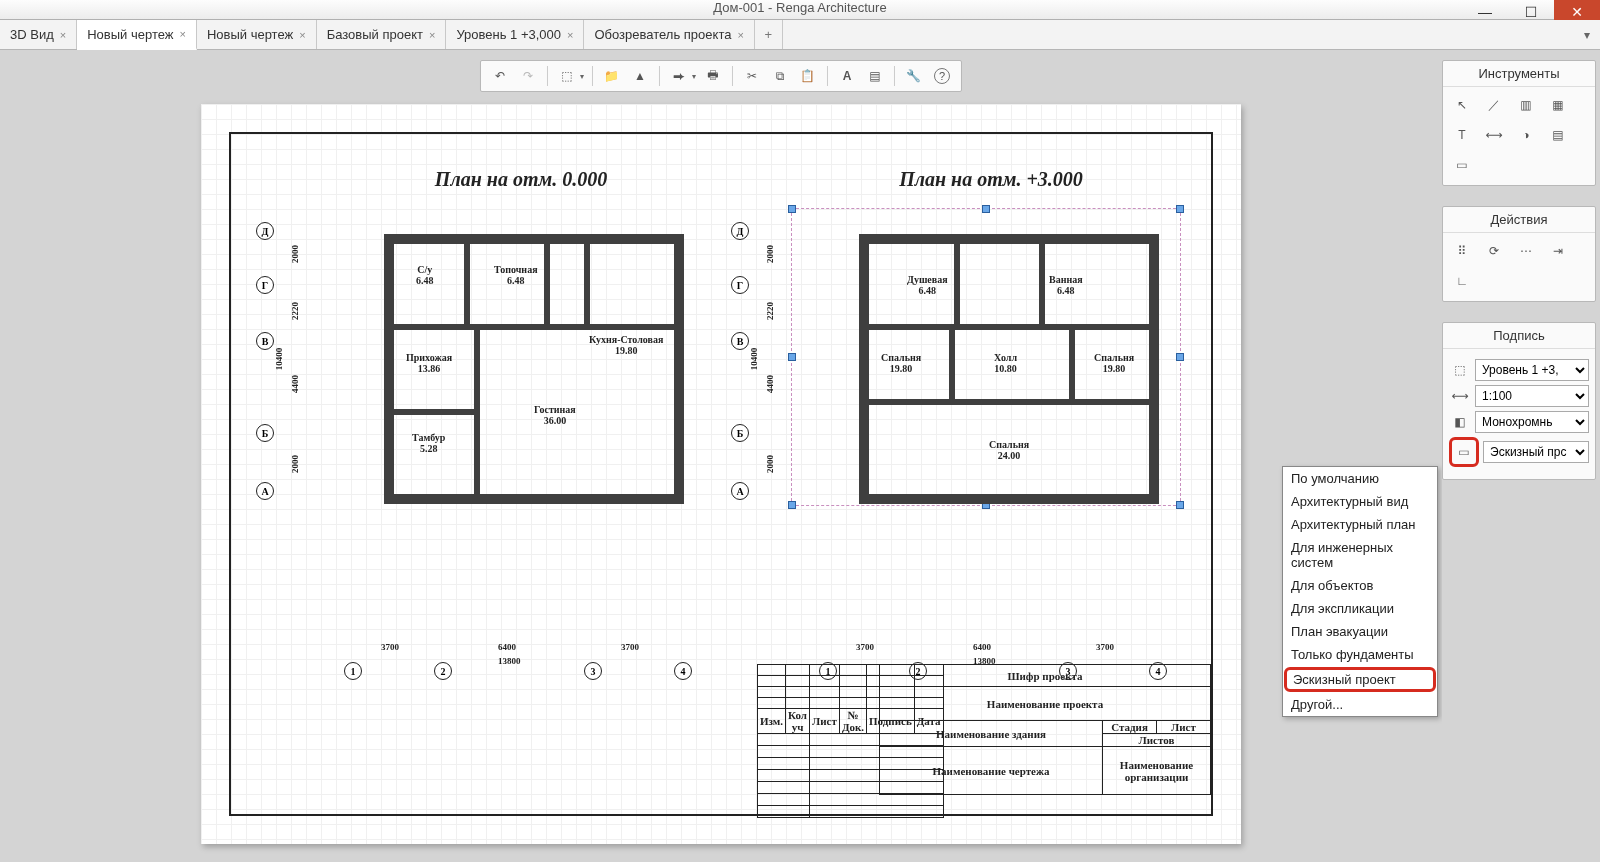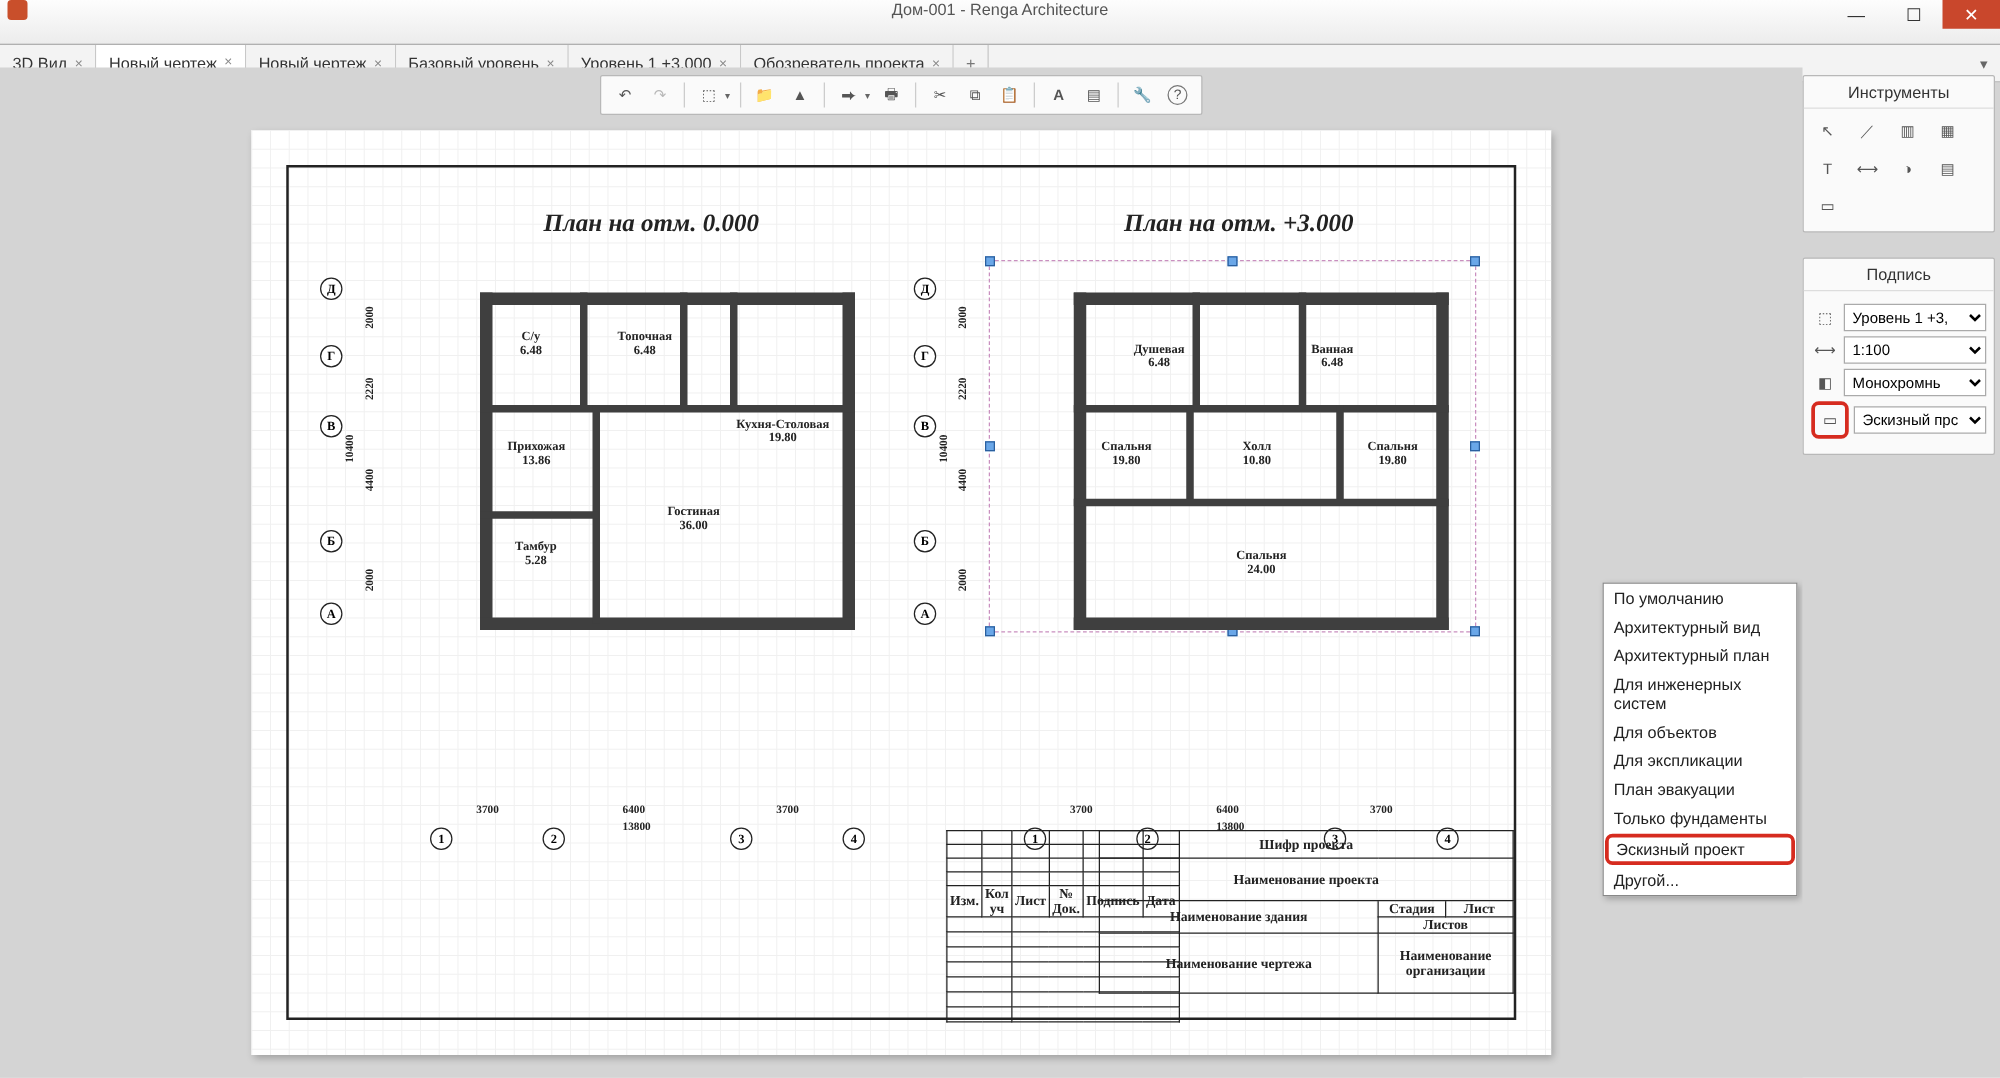--- a/index.html
+++ b/index.html
@@ -1,19 +1,19 @@
 <!DOCTYPE html>
 <html><head>
 <meta charset="utf-8">
 <style>
   * { margin: 0; padding: 0; box-sizing: border-box; }
   html, body { width: 1600px; height: 862px; font-family: "Segoe UI", Tahoma, sans-serif; font-size: 12px; background: #d4d4d4; overflow: hidden; }
 
   
-  .title-bar { height: 36px; background: linear-gradient(#fdfdfd,#ececec); border-bottom: 1px solid #b0b0b0; display: flex; align-items: flex-start; position: relative; }
+  .title-bar { height: 20px; background: linear-gradient(#fdfdfd,#ececec); border-bottom: 1px solid #b0b0b0; display: flex; align-items: flex-end; position: relative; flex-direction: column; }
   .title-bar .app-icon { width: 16px; height: 16px; margin: 0 6px; background:#c94f2b; border-radius:3px; position:relative; display:inline-block; }
   .title-bar .title-text { position:absolute; left:50%; transform:translateX(-50%); color:#555; font-size:13px; }
   .title-bar .win-btns { margin-left:auto; display:flex; }
   .title-bar .win-btn { width: 46px; height:23px; display:flex; align-items:center; justify-content:center; font-size:14px; color:#333; }
   .title-bar .win-btn.close { background:#c9472c; color:#fff; }
 
   
   .tabs-row { height: 30px; background:#f3f3f3; border-bottom:1px solid #b5b5b5; display:flex; align-items:stretch; position:relative; }
   .tab { padding: 0 10px; display:flex; align-items:center; gap:6px; border-right:1px solid #c8c8c8; font-size:13px; color:#333; background:#f3f3f3; cursor:pointer; }
   .tab.active { background:#fff; border-bottom:2px solid #fff; margin-bottom:-1px; }
@@ -100,21 +100,21 @@
     </div>
   <div class="tab active">
       <span>Новый чертеж</span>
       <span class="x">×</span>
     </div>
   <div class="tab">
       <span>Новый чертеж</span>
       <span class="x">×</span>
     </div>
   <div class="tab">
-      <span>Базовый уровень</span>
+      <span>Базовый проект</span>
       <span class="x">×</span>
     </div>
   <div class="tab">
       <span>Уровень 1 +3,000</span>
       <span class="x">×</span>
     </div>
   <div class="tab">
       <span>Обозреватель проекта</span>
       <span class="x">×</span>
     </div>
@@ -384,20 +384,30 @@
         <div class="tool-ic">▥</div>
         <div class="tool-ic">▦</div>
         <div class="tool-ic">T</div>
         <div class="tool-ic">⟷</div>
         <div class="tool-ic">◑</div>
         <div class="tool-ic">▤</div>
         <div class="tool-ic">▭</div>
       </div>
     </div>
 
+    <div class="panel">
+      <div class="panel-title">Действия</div>
+      <div class="panel-body">
+        <div class="tool-ic">⠿</div>
+        <div class="tool-ic">⟳</div>
+        <div class="tool-ic">⋯</div>
+        <div class="tool-ic">⇥</div>
+        <div class="tool-ic">∟</div>
+      </div>
+    </div>
 
     <div class="panel">
       <div class="panel-title">Подпись</div>
       <div class="panel-body" style="display:block">
         <div class="prop-row">
           <div class="prop-ic">⬚</div>
           <select><option>Уровень 1 +3,</option></select>
         </div>
         <div class="prop-row">
           <div class="prop-ic">⟷</div>

